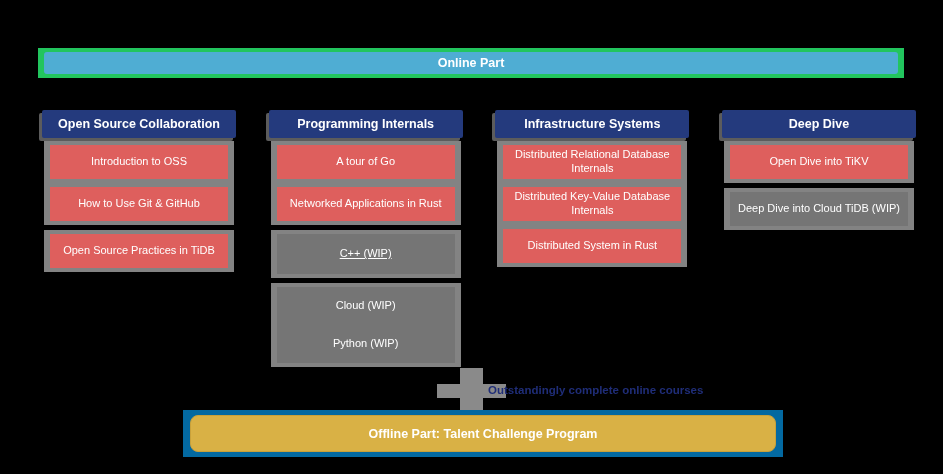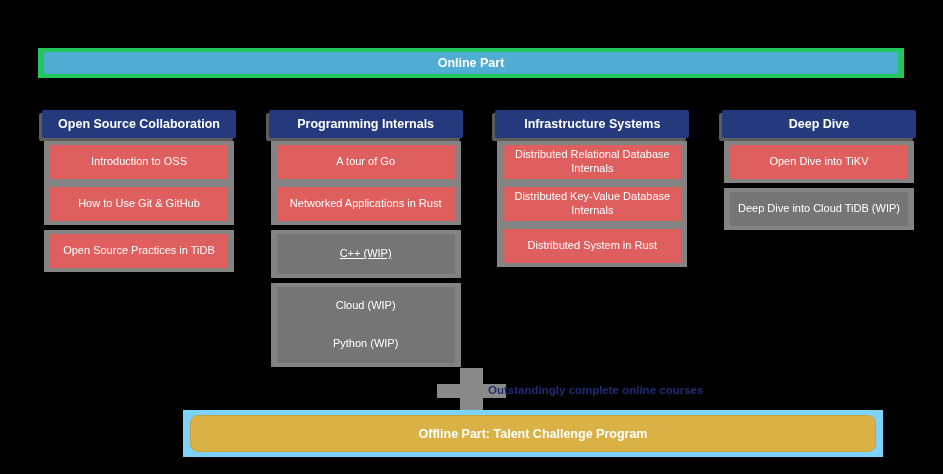--- a/index.html
+++ b/index.html
@@ -75,22 +75,22 @@
     position: absolute; left: 488px; top: 369px;
     font-size: 11.5px; font-weight: bold; 
     color: #1f2d78;
     white-space: nowrap;
     margin-top: 15px;
   }
 
   
   #offline-card {
     position: absolute; left: 183px; top: 410px;
-    width: 700px; height: 47px;
-    background: #7dd3fc;
+    width: 600px; height: 47px;
+    background: #0369a1;
   }
   #offline-bar {
     position: absolute; left: 7px; top: 5px; right: 7px; bottom: 5px;
     background: #d9b145;
     border: 1px solid #c9a13a;
     border-radius: 8px;
     color: #ffffff; font-weight: bold; font-size: 12.5px;
     display: flex; align-items: center; justify-content: center;
   }
 </style>

